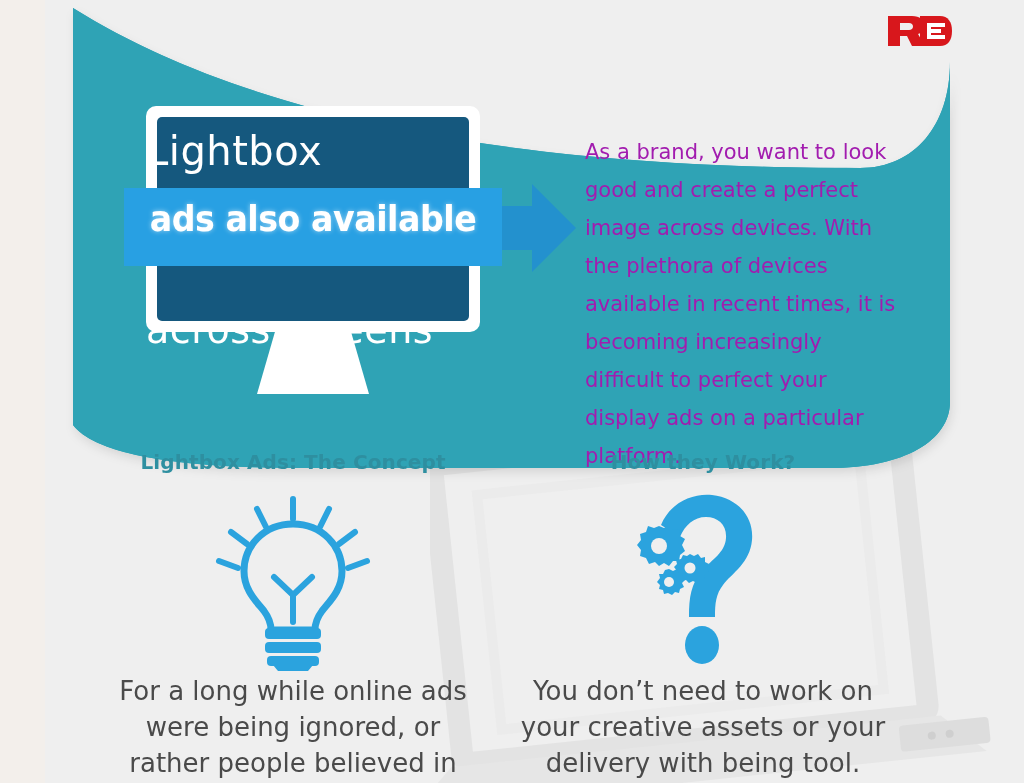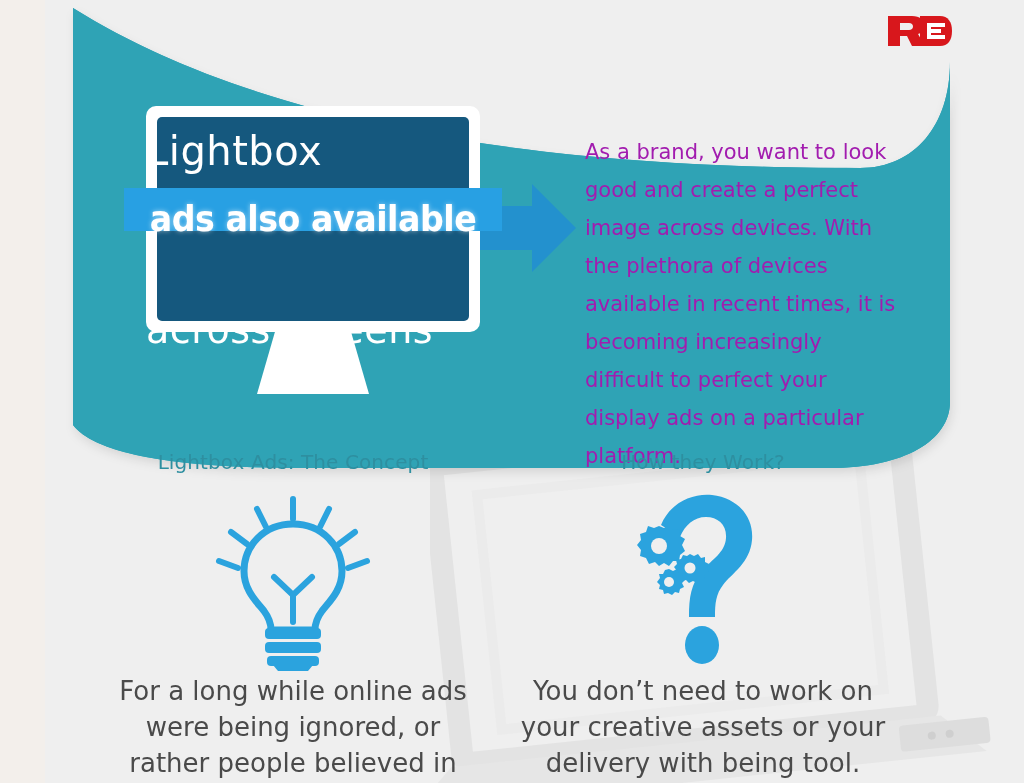--- a/index.html
+++ b/index.html
@@ -109,21 +109,21 @@
     letter-spacing: 0.5px;
     margin-top: 48px;
   }
 
   
   .band {
     position: absolute;
     left: 124px;
     top: 188px;
     width: 378px;
-    height: 43px;
+    height: 78px;
     background: #28A0E3;
   }
   .band-label {
     position: absolute;
     left: 0;
     top: 0;
     width: 378px;
     height: 62px;
     display: flex;
     align-items: center;
@@ -173,21 +173,21 @@
     top: 450px;
     width: 420px;
   }
   .col-left  { left: 83px; }
   .col-right { left: 493px; }
 
   .col-title {
     text-align: center;
     color: #2E8FA0;
     font-family: "DejaVu Sans", sans-serif;
-    font-weight: normal;
+    font-weight: bold;
     font-size: 20px;
     letter-spacing: 0.1px;
   }
   .col-icon {
     height: 185px;
     display: flex;
     align-items: center;
     justify-content: center;
     margin-top: 14px;
   }

